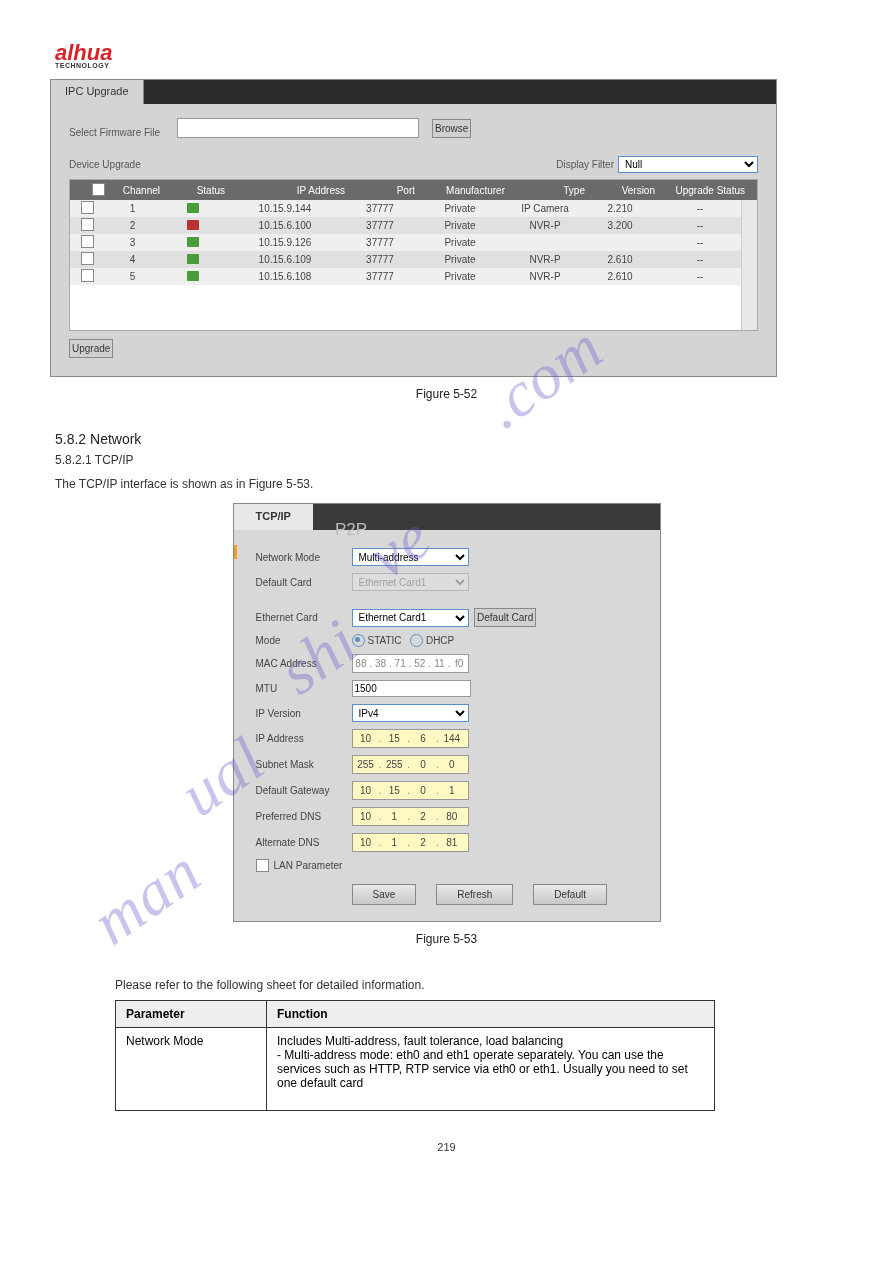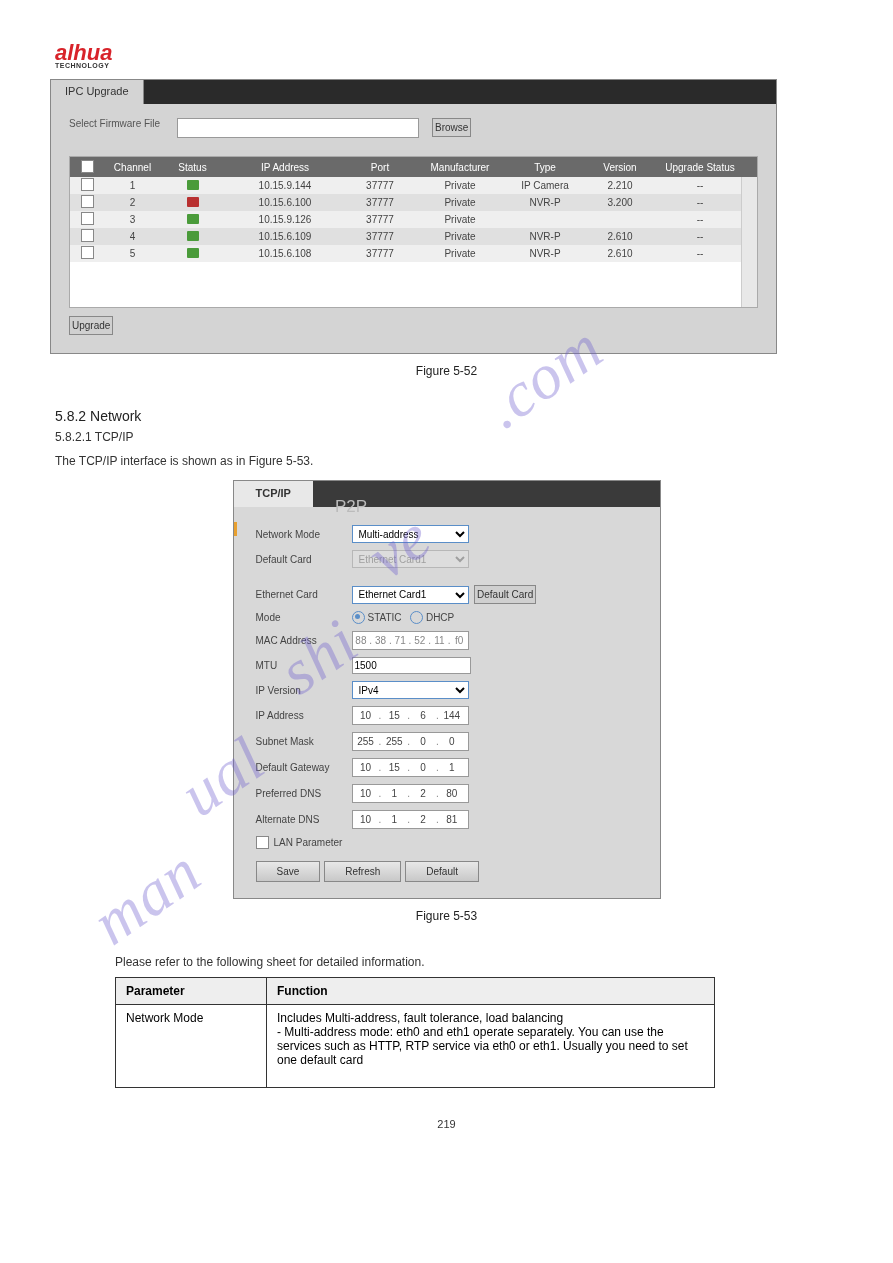--- a/index.html
+++ b/index.html
@@ -3,31 +3,31 @@
 <meta charset="utf-8">
 <style>
 body{margin:0;font-family:Arial,sans-serif;font-size:11px;background:#fff;width:893px}
 .page{padding:40px 55px 40px 55px;position:relative}
 .logo{color:#d8232a;font-weight:bold;font-size:22px;font-style:italic;margin-bottom:10px}
 .logo-sub{font-size:7px;color:#333;font-style:normal;display:block;margin-top:-4px;letter-spacing:0.5px}
 .panel1{background:#d4d4d4;border:1px solid #888;width:725px;margin-left:-5px}
 .tabbar{background:#2a2a2a;height:24px;display:flex}
 .tab-active{background:#d4d4d4;color:#333;padding:5px 14px;font-size:11px;border-right:1px solid #888}
 .p1-body{padding:14px 18px 18px 18px}
-.file-row{display:flex;align-items:flex-start;gap:13px;margin-bottom:18px}
+.file-row{display:flex;align-items:flex-end;gap:13px;margin-bottom:18px}
 .file-label{color:#555;font-size:10px;width:95px}
 .file-input{width:240px;height:18px;background:#fff;border:1px solid #999}
 .btn{background:#d0d0d0;border:1px solid #888;padding:3px 2px;font-size:10px;color:#333;cursor:pointer}
 .row2{display:flex;justify-content:space-between;align-items:center;margin-bottom:6px}
 .device-label{color:#555;font-size:10px}
 .filter-group{display:flex;align-items:center;gap:4px;font-size:10px;color:#555}
 .filter-select{width:140px;height:17px;border:1px solid #5a8ec8;background:#fff;font-size:10px;padding:0 2px}
 .table-wrap{border:1px solid #aaa;background:#fff;height:150px;overflow:hidden;position:relative}
 .table-head{background:#6a6a6a;color:#fff;display:flex;height:20px;align-items:center;font-size:10px}
-.th{text-align:center}
+.th{text-align:right}
 .th.chk{width:35px}
 .th.ch{width:55px}
 .th.st{width:65px}
 .th.ip{width:120px}
 .th.pt{width:70px}
 .th.mf{width:90px}
 .th.ty{width:80px}
 .th.vr{width:70px}
 .th.us{width:90px}
 .tr{display:flex;height:17px;align-items:center;font-size:10px;color:#444}
@@ -55,27 +55,27 @@
 .tabbar2{background:#3a3a3a;height:26px;display:flex}
 .tab2-active{background:#e8e8e8;color:#333;padding:6px 22px;font-size:11px;font-weight:bold}
 .tab2{color:#bbb;padding:16px 22px;font-size:17px}
 .p2-body{padding:18px 22px 16px 22px;position:relative}
 .frow{display:flex;align-items:center;margin-bottom:7px;font-size:10px;color:#444}
 .flabel{width:96px}
 .sel{width:117px;height:18px;border:1px solid #5a8ec8;background:#fff;font-size:10px;padding:0 2px}
 .sel.dis{background:#e0e0e0;color:#888;border:1px solid #aaa}
 .radio{width:11px;height:11px;border:1px solid #5a8ec8;border-radius:50%;display:inline-block;margin-right:3px;position:relative}
 .radio.on::after{content:"";position:absolute;width:5px;height:5px;background:#5a8ec8;border-radius:50%;top:2px;left:2px}
-.ipbox{display:flex;border:1px solid #999;background:#ffffff;width:115px;height:17px;align-items:center;font-size:10px}
+.ipbox{display:flex;border:1px solid #999;background:#fef9c3;width:115px;height:17px;align-items:center;font-size:10px}
 .ipbox.dis{background:#ffffff;color:#888}
 .ipseg{width:26px;text-align:center;border:none;font-size:10px;background:transparent}
 .dot{color:#888}
 .txt{width:113px;height:15px;border:1px solid #999;background:#fff;font-size:10px;padding:0 2px}
 .chk-sq{width:11px;height:11px;border:1px solid #888;background:#fff;display:inline-block;margin-right:5px}
-.btnrow{display:flex;gap:4px;margin-top:12px;}
+.btnrow{display:flex;gap:20px;margin-top:12px;margin-left:96px}
 .btn2{background:linear-gradient(#e8e8e8,#c8c8c8);border:1px solid #888;padding:4px 20px;font-size:10px;color:#333;cursor:pointer}
 .desc-table{border-collapse:collapse;width:600px;margin:6px 0 12px 60px}
 .desc-table td,.desc-table th{border:1.5px solid #333;padding:6px 10px;font-size:12px;text-align:left;vertical-align:top}
 .desc-table th{background:#eee;font-weight:bold}
 .footer{text-align:center;font-size:11px;color:#333;margin-top:30px}
 .watermark{position:absolute;font-size:64px;color:#6a5acd;opacity:0.35;font-style:italic;transform:rotate(-35deg);pointer-events:none;font-family:serif;letter-spacing:1px}
 .orange-bar{position:absolute;left:0;top:15px;width:3px;height:14px;background:#e8a030}
 </style>
 </head>
 <body>
@@ -85,20 +85,27 @@
 
 <div class="panel1">
   <div class="tabbar">
         <div class="tab-active">IPC Upgrade</div>
       </div>
   <div class="p1-body">
     <div class="file-row">
       <span class="file-label">Select Firmware File</span>
       <span class="file-input"></span>
       <button class="btn">Browse</button>
+    </div>
+    <div class="row2">
+      <span class="device-label">Device Upgrade</span>
+      <span class="filter-group">
+        <span>Display Filter</span>
+        <select class="filter-select"><option>Null</option></select>
+      </span>
     </div>
     <div class="table-wrap">
       <div class="table-head">
         <div class="th chk"><span class="chkbox"></span></div>
         <div class="th ch">Channel</div>
         <div class="th st">Status</div>
         <div class="th ip">IP Address</div>
         <div class="th pt">Port</div>
         <div class="th mf">Manufacturer</div>
         <div class="th ty">Type</div>

